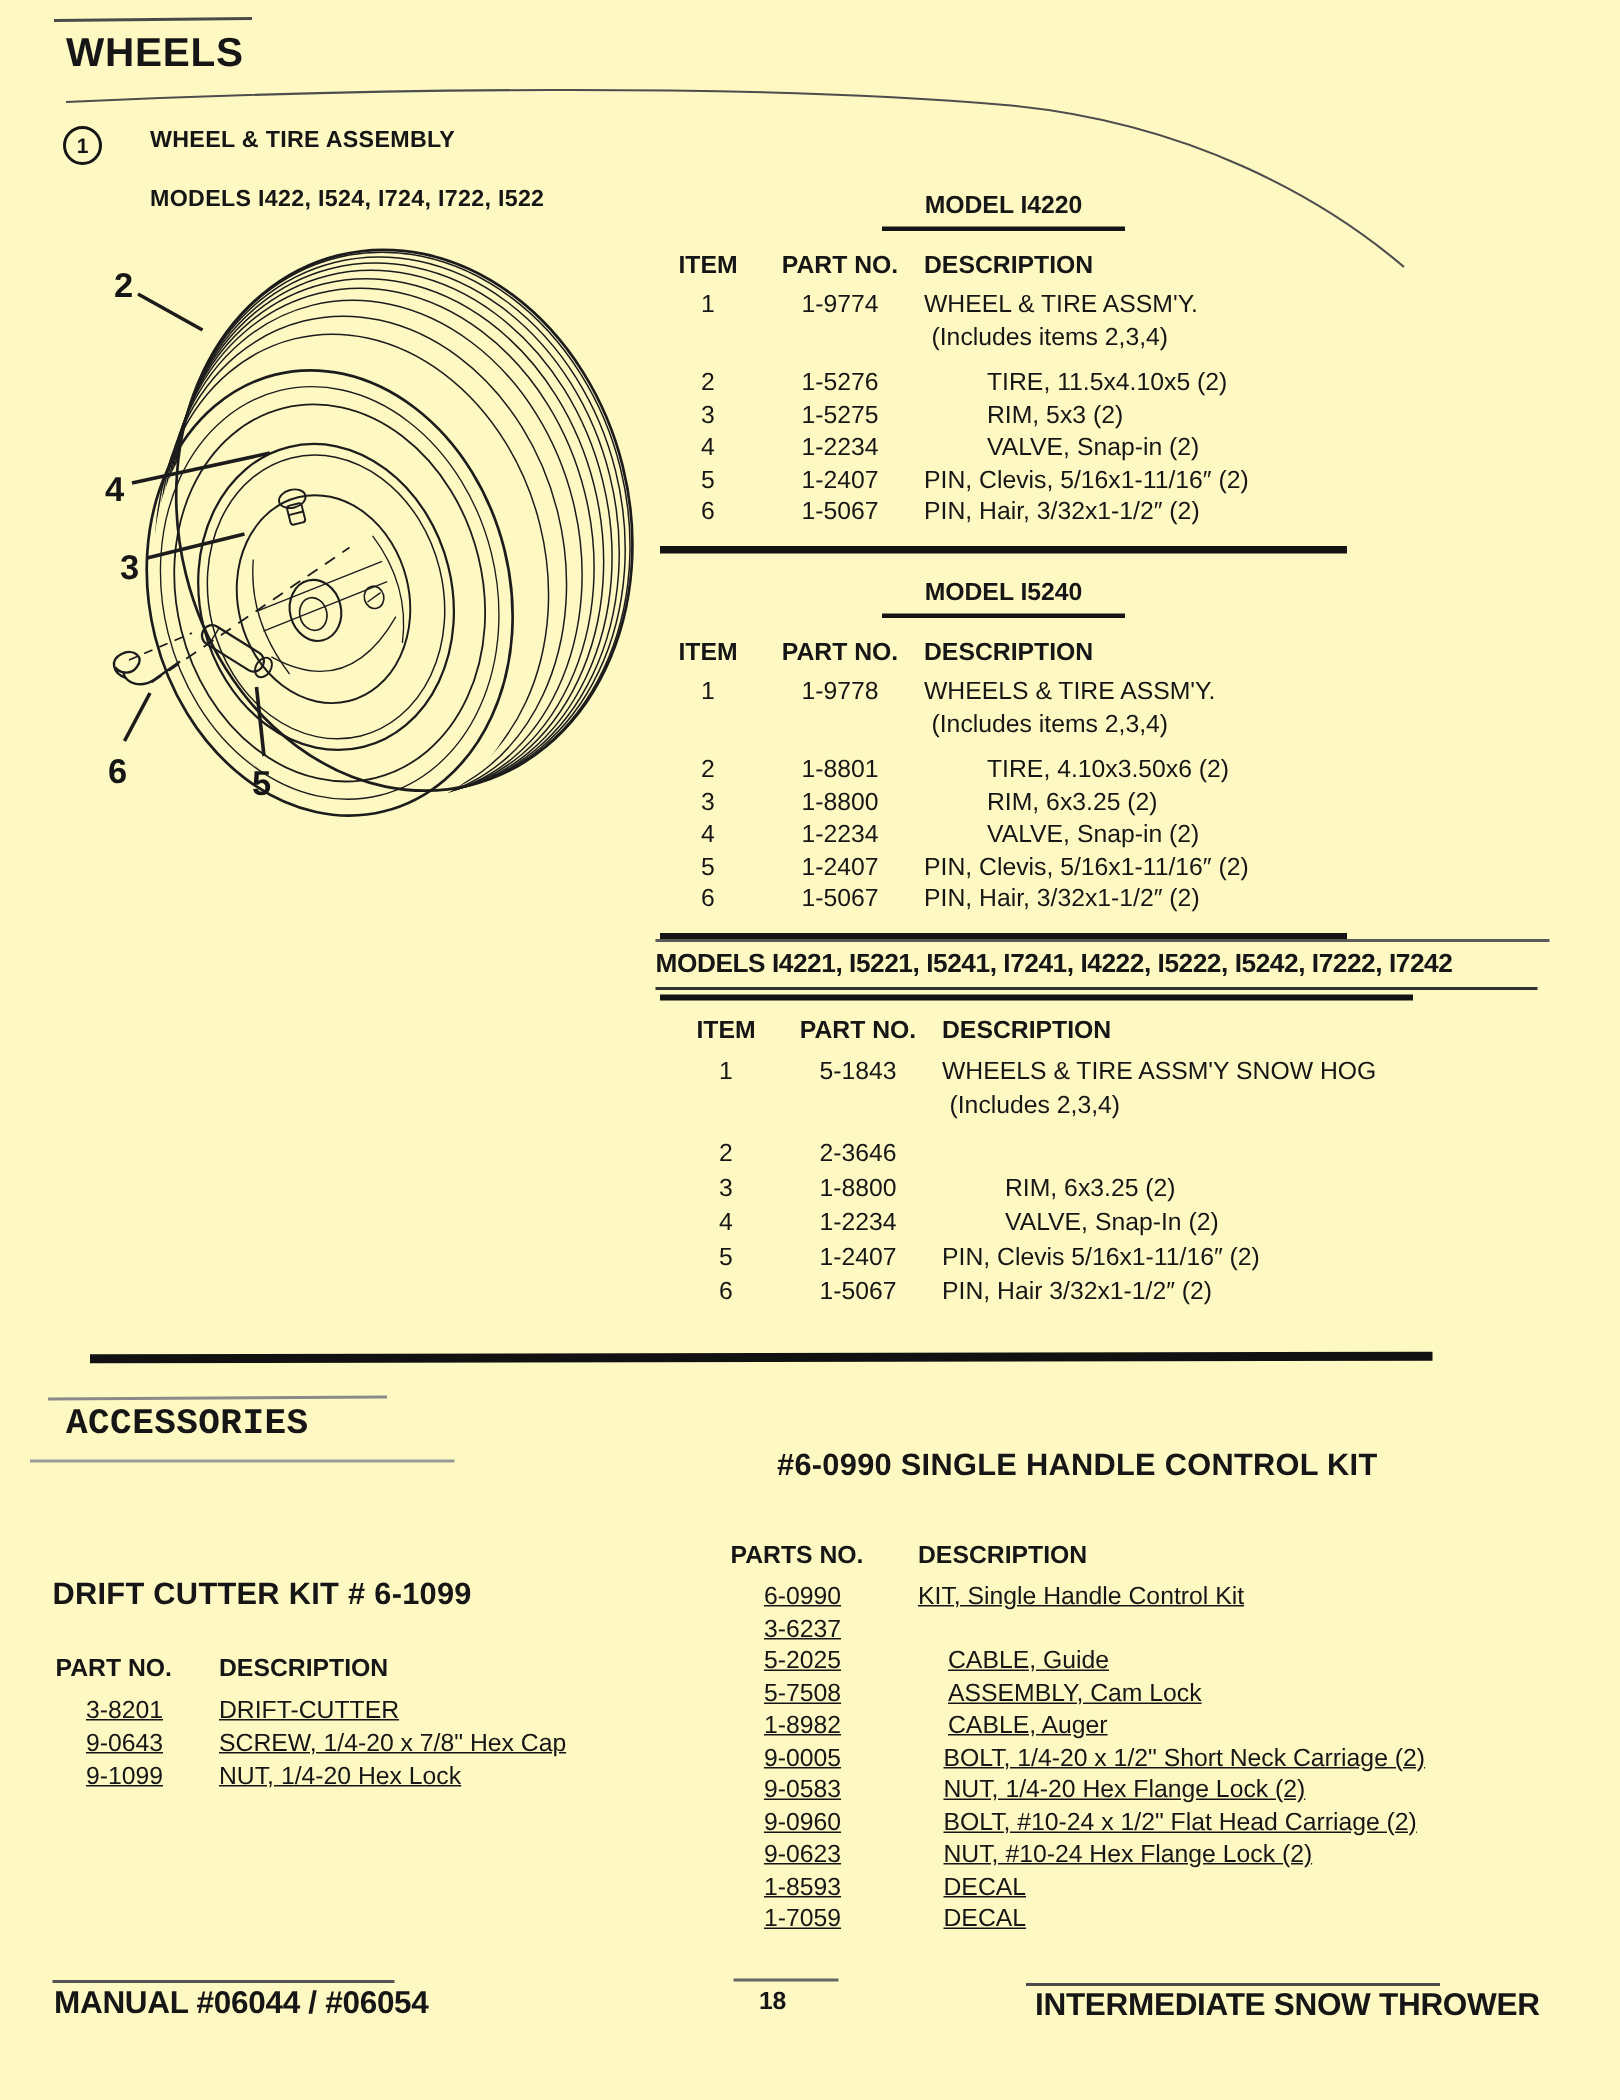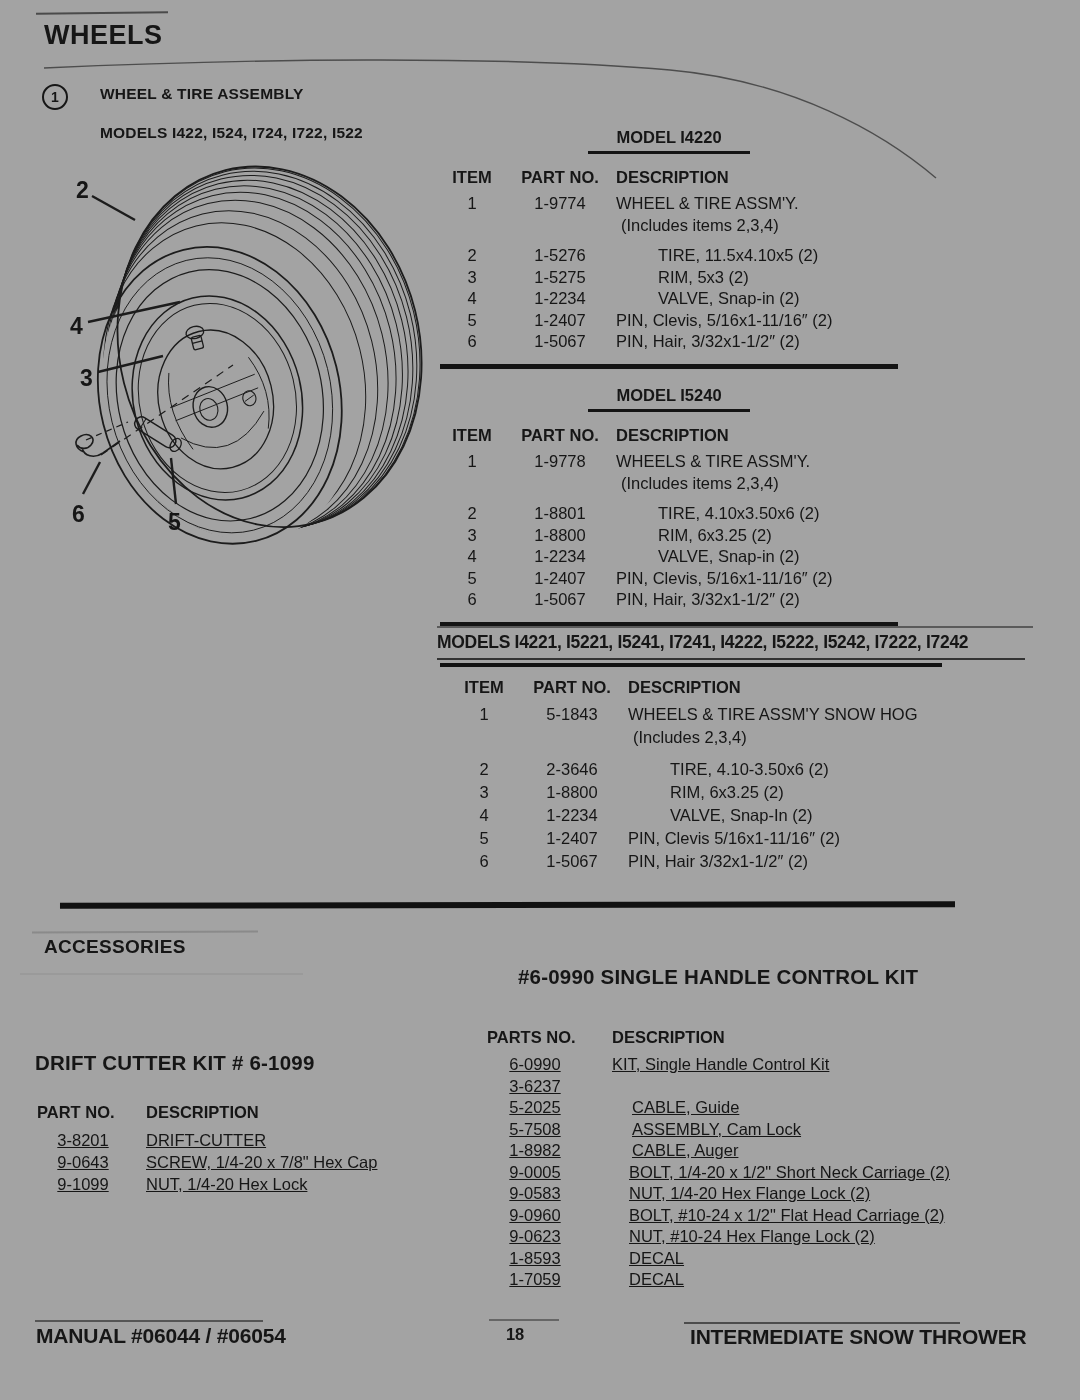--- a/index.html
+++ b/index.html
@@ -1,16 +1,16 @@
 <!DOCTYPE html>
 <html><head>
 <meta charset="utf-8">
 <style>
   html,body{margin:0;padding:0;background:#e8e8e8;}
-  #page{position:relative;width:1080px;height:1400px;background:#a3a3a3;overflow:hidden;
+  #page{position:relative;width:1080px;height:1400px;background:#fef9c3;overflow:hidden;
         font-family:"Liberation Sans","DejaVu Sans",sans-serif;color:#161616;}
   .abs{position:absolute;}
   .rule{background:#2f2f2f;}
   h1,h2{margin:0;font-weight:bold;}
   
   .wheels-title{left:44px;top:20px;font-size:27px;letter-spacing:.5px;}
   .badge{left:42px;top:84px;width:22px;height:22px;border:2px solid #161616;border-radius:50%;
          text-align:center;line-height:22px;font-size:14px;font-weight:bold;}
   .asm-title{left:100px;top:85px;font-size:15.5px;font-weight:bold;letter-spacing:.2px;}
   .asm-models{left:100px;top:124px;font-size:15.5px;font-weight:bold;letter-spacing:.2px;}
@@ -25,21 +25,21 @@
   .wrow{line-height:21.5px;}
   .wrow .ci,.wrow .cp{text-align:center;}
   .wrow.ind .cd{padding-left:42px;}
   .wrow.inc{margin-bottom:9px;}
   .d2{display:block;margin-left:5px;}
   .d2:empty{display:none;}
   .wtable.bline::after{content:"";display:block;height:5px;background:#141414;margin-top:11px;}
   .models-banner{left:437px;top:626px;width:596px;border-top:2px solid #5a5a5a;padding-top:4px;
         font-weight:bold;font-size:17.5px;letter-spacing:-.3px;white-space:nowrap;}
   
-  .acc-title{left:44px;top:936px;font-size:19px;letter-spacing:.3px;}
+  .acc-title{left:44px;top:936px;font-size:24px;letter-spacing:.3px;font-family:Liberation Mono, monospace;}
   .kit-title{font-size:20.5px;font-weight:bold;letter-spacing:.2px;white-space:nowrap;}
   .atable{position:absolute;font-size:16.5px;}
   .at-head{display:grid;font-weight:bold;}
   .arow{display:grid;text-decoration:underline;}
   .atable.drift .at-head,.atable.drift .arow{grid-template-columns:96px 1fr;}
   .atable.ctrl  .at-head,.atable.ctrl  .arow{grid-template-columns:100px 1fr;}
   .atable .arow{line-height:22px;}
   .atable.ctrl .arow{line-height:21.5px;}
   .atable .ap{text-align:center;}
   .atable .at-head span:first-child{text-align:left;padding-left:2px;}
@@ -258,21 +258,20 @@
 
         <div class="wrow inc" style="line-height:23px;">
           <span class="ci">1</span>
           <span class="cp">5-1843</span>
           <span class="cd"><span class="d1">WHEELS &amp; TIRE ASSM'Y SNOW HOG</span><span class="d2">(Includes 2,3,4)</span></span>
         </div>
 
         <div class="wrow ind" style="line-height:23px;">
           <span class="ci">2</span>
           <span class="cp">2-3646</span>
-          <span class="cd"><span class="d1">TIRE, 4.10-3.50x6 (2)</span></span>
         </div>
 
         <div class="wrow ind" style="line-height:23px;">
           <span class="ci">3</span>
           <span class="cp">1-8800</span>
           <span class="cd"><span class="d1">RIM, 6x3.25 (2)</span></span>
         </div>
 
         <div class="wrow ind" style="line-height:23px;">
           <span class="ci">4</span>

